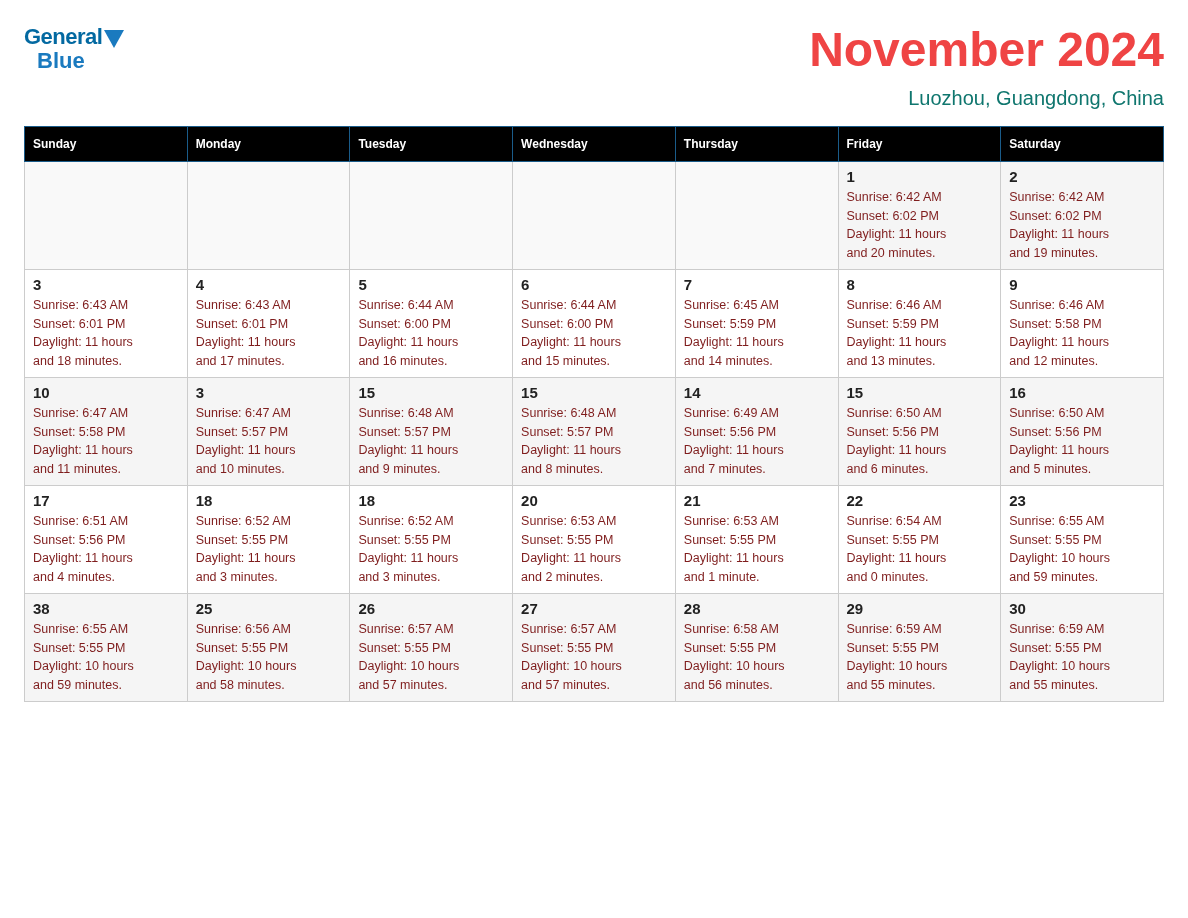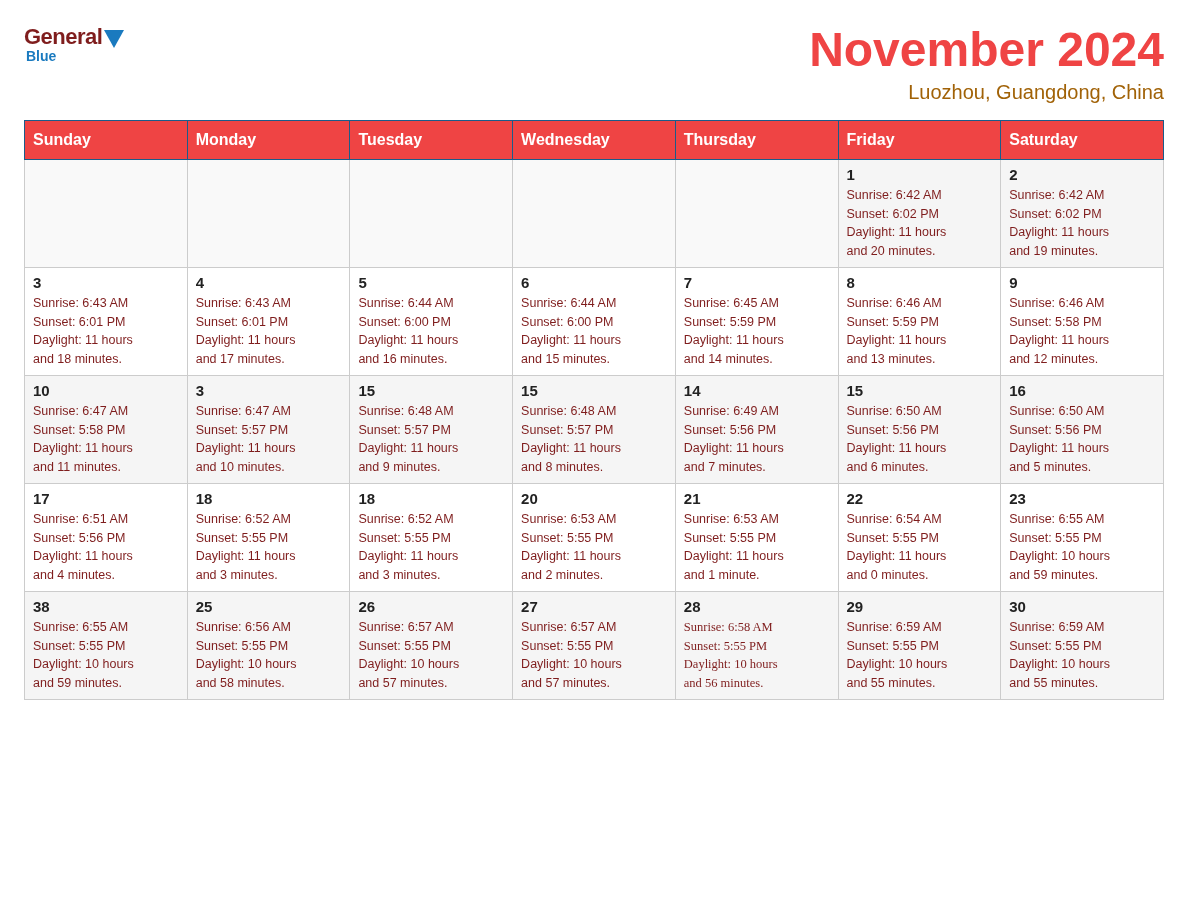--- a/index.html
+++ b/index.html
@@ -21,62 +21,62 @@
       flex-direction: column;
       align-items: flex-start;
     }
     .logo-top {
       display: flex;
       align-items: center;
     }
     .logo-general {
       font-size: 22px;
       font-weight: bold;
-      color: #7f1d1d;
+      color: #0369a1;
       letter-spacing: -0.5px;
     }
     .logo-arrow {
       width: 0;
       height: 0;
       border-left: 10px solid transparent;
       border-right: 10px solid transparent;
       border-top: 18px solid #1a7abf;
       margin-left: 2px;
       margin-top: 4px;
     }
     .logo-blue {
-      font-size: 14px;
+      font-size: 22px;
       font-weight: bold;
       color: #1a7abf;
       margin-top: -2px;
-      margin-left: 2px;
+      margin-left: 13px;
     }
     .title-section {
       text-align: right;
     }
     .month-title {
       font-size: 48px;
       font-weight: bold;
       color: #ef4444;
       line-height: 1.1;
     }
     .location {
       font-size: 20px;
-      color: #a16207;
-      margin-top: 4px;
+      color: #0f766e;
+      margin-top: 10px;
     }
     .calendar-table {
       width: 100%;
       border-collapse: collapse;
       border: 1px solid #999;
     }
     .calendar-table th {
-      background-color: #ef4444;
+      background-color: #000000;
       color: #fff;
-      font-size: 16px;
+      font-size: 12px;
       font-weight: bold;
       padding: 10px 8px;
       text-align: left;
       border: 1px solid #1a5c8a;
     }
     .calendar-table td {
       vertical-align: top;
       padding: 6px 8px;
       border: 1px solid #ccc;
       width: 14.28%;
@@ -338,21 +338,21 @@
         </td>
         <td>
           <span class="day-number">27</span>
           <div class="day-info" style="white-space: pre-line;">Sunrise: 6:57 AM
 Sunset: 5:55 PM
 Daylight: 10 hours
 and 57 minutes.</div>
         </td>
         <td>
           <span class="day-number">28</span>
-          <div class="day-info" style="white-space: pre-line; font-family: Liberation Serif, serif;">Sunrise: 6:58 AM
+          <div class="day-info" style="white-space: pre-line;">Sunrise: 6:58 AM
 Sunset: 5:55 PM
 Daylight: 10 hours
 and 56 minutes.</div>
         </td>
         <td>
           <span class="day-number">29</span>
           <div class="day-info" style="white-space: pre-line;">Sunrise: 6:59 AM
 Sunset: 5:55 PM
 Daylight: 10 hours
 and 55 minutes.</div>

